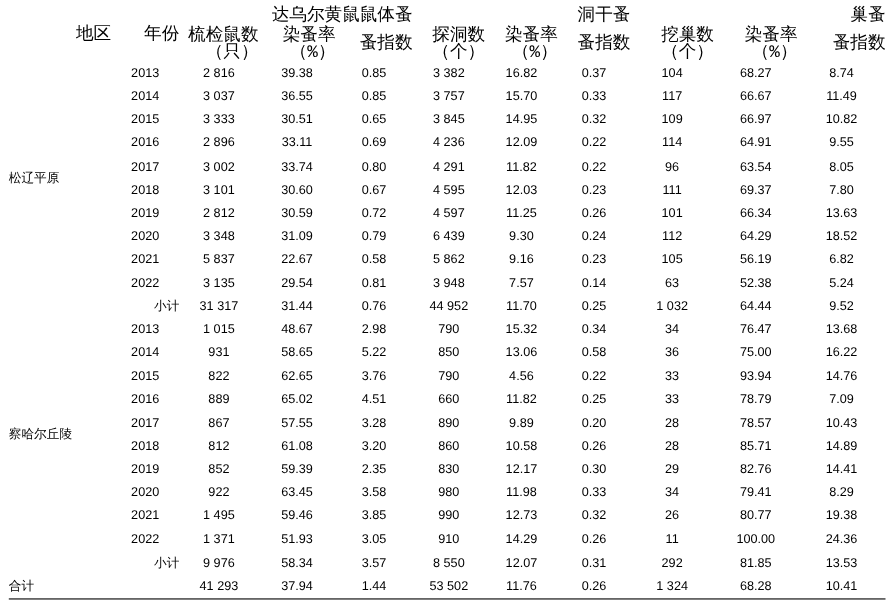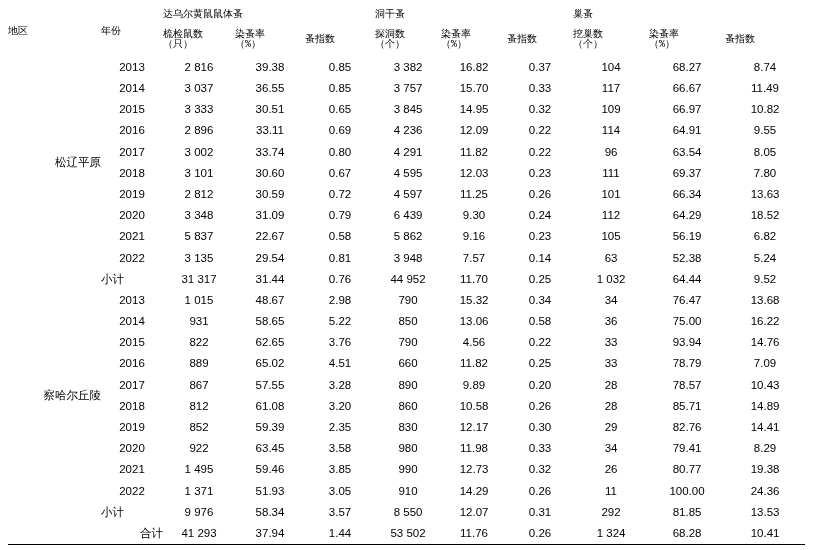--- a/index.html
+++ b/index.html
@@ -31,40 +31,40 @@
     padding: 0;
     border: 0;
     font-weight: normal;
     line-height: 1.0;
     vertical-align: middle;
     white-space: nowrap;
   }
   
   thead th {
     height: 19px;
-    font-size: 10px;
-    text-align: left;
+    font-size: 16px;
+    text-align: right;
   }
   .grp-span {
     border-bottom: 1px solid #000;
   }
   .rule-top td, .rule-top th { border-top: 1.4px solid #000; }
   .rule-thin-bot td, .rule-thin-bot th { border-bottom: 0.8px solid #000; }
 
   tbody td {
     height: 21.2px;
     font-size: 11.5px;
     text-align: center;
   }
   td.region {
+    text-align: left;
+    padding-left: 6px;
+  }
+  td.subtotal-label {
     text-align: right;
-    padding-left: 6px;
-  }
-  td.subtotal-label {
-    text-align: left;
   }
   .subtotal-row td { }
   .sep-row td {
     border-top: 0.8px solid #000;
   }
   .total-row td {
     border-top: 1.4px solid #000;
   }
   .bottom-rule {
     border-top: 1.4px solid #000;

